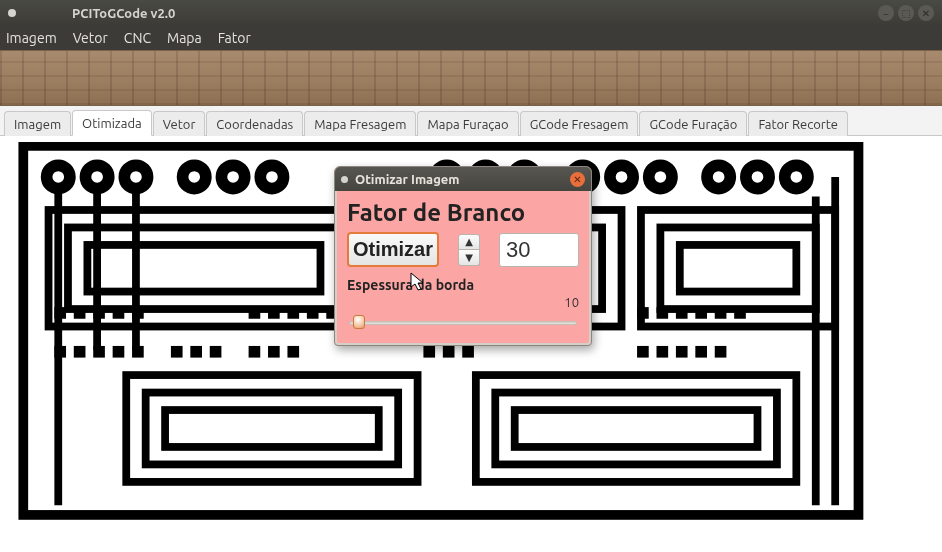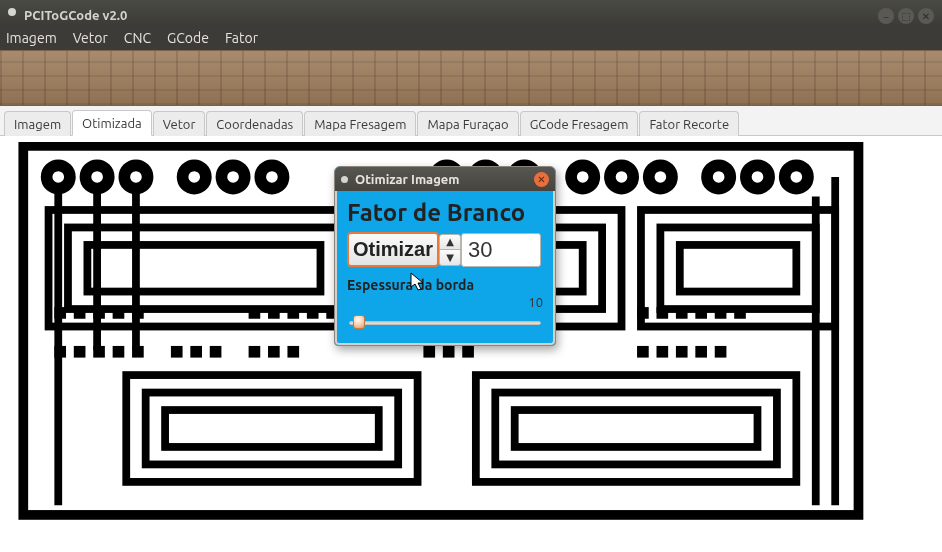--- a/index.html
+++ b/index.html
@@ -9,24 +9,25 @@
     width: 942px;
     height: 552px;
     overflow: hidden;
     position: relative;
   }
   
   .titlebar {
     background: linear-gradient(to bottom, #4a4a44, #3c3b37);
     height: 26px;
     display: flex;
-    align-items: flex-start;
-    padding: 8px 8px;
+    align-items: center;
+    padding: 0 8px;
     color: #d6d4cf;
     font-size: 13px;
+    gap: 48px;
   }
   .titlebar .bullet {
     width: 8px; height: 8px; background: #d6d4cf; border-radius: 50%; margin-right: 8px;
   }
   .titlebar .title { flex: 1; font-weight: bold; }
   .titlebar .winbtns { display: flex; gap: 4px; }
   .titlebar .winbtn {
     width: 16px; height: 16px; border-radius: 50%; background: #5a5954;
     display: flex; align-items: center; justify-content: center;
     color: #2b2a27; font-size: 10px; cursor: pointer;
@@ -92,22 +93,22 @@
   .pcb {
     position: relative;
     width: 100%;
     height: 100%;
   }
   
   .dialog {
     position: absolute;
     left: 334px;
     top: 166px;
-    width: 222px;
-    background: #0ea5e9;
+    width: 258px;
+    background: #fca5a5;
     border: 1px solid #8a867f;
     border-radius: 6px 6px 4px 4px;
     box-shadow: 2px 4px 10px rgba(0,0,0,0.35);
     overflow: hidden;
     font-size: 13px;
   }
   .dialog-titlebar {
     height: 24px;
     background: linear-gradient(to bottom, #575650, #45443f);
     display: flex;
@@ -122,21 +123,21 @@
   .dialog-titlebar .dtitle { flex: 1; font-weight: bold; }
   .dialog-titlebar .close {
     width: 15px; height: 15px; border-radius: 50%; background: #e86f3c;
     display: flex; align-items: center; justify-content: center;
     color: #5c2510; font-size: 10px; cursor: pointer;
   }
   .dialog-body { padding: 8px 10px 12px 10px; border: 2px solid #d4cfc7; border-top: none; border-radius: 0 0 4px 4px;}
   .dialog-heading {
     font-size: 24px; font-weight: bold; color: #222; margin-bottom: 6px;
   }
-  .row1 { display: flex; align-items: center; gap: 0; margin-bottom: 10px;}
+  .row1 { display: flex; align-items: center; gap: 19px; margin-bottom: 10px;}
   .btn-optimize {
     border: 2px solid #e57b3b;
     border-radius: 4px;
     padding: 4px 4px;
     font-size: 20px;
     font-weight: bold;
     background: linear-gradient(to bottom, #fafafa, #e4e4e4);
     cursor: pointer;
     color: #222;
   }
@@ -184,34 +185,35 @@
     <div class="winbtn">–</div>
     <div class="winbtn">⬚</div>
     <div class="winbtn">✕</div>
   </div>
 </div>
 
 <div class="menubar">
   <span>Imagem</span>
   <span>Vetor</span>
   <span>CNC</span>
-  <span>GCode</span>
+  <span>Mapa</span>
   <span>Fator</span>
 </div>
 
 <div class="pcbstripe"></div>
 
 <div class="tabs">
   <div class="tab">Imagem</div>
   <div class="tab active">Otimizada</div>
   <div class="tab">Vetor</div>
   <div class="tab">Coordenadas</div>
   <div class="tab">Mapa Fresagem</div>
   <div class="tab">Mapa Furaçao</div>
   <div class="tab">GCode Fresagem</div>
+  <div class="tab">GCode Furação</div>
   <div class="tab">Fator Recorte</div>
 </div>
 
 <div class="canvas">
   <svg class="pcb" viewBox="0 0 930 416">
 
     <rect x="4" y="4" width="860" height="380" fill="white" stroke="black" stroke-width="10"></rect>
 
     <g fill="none" stroke="black" stroke-width="12">
       <circle cx="40" cy="36" r="12"></circle>

